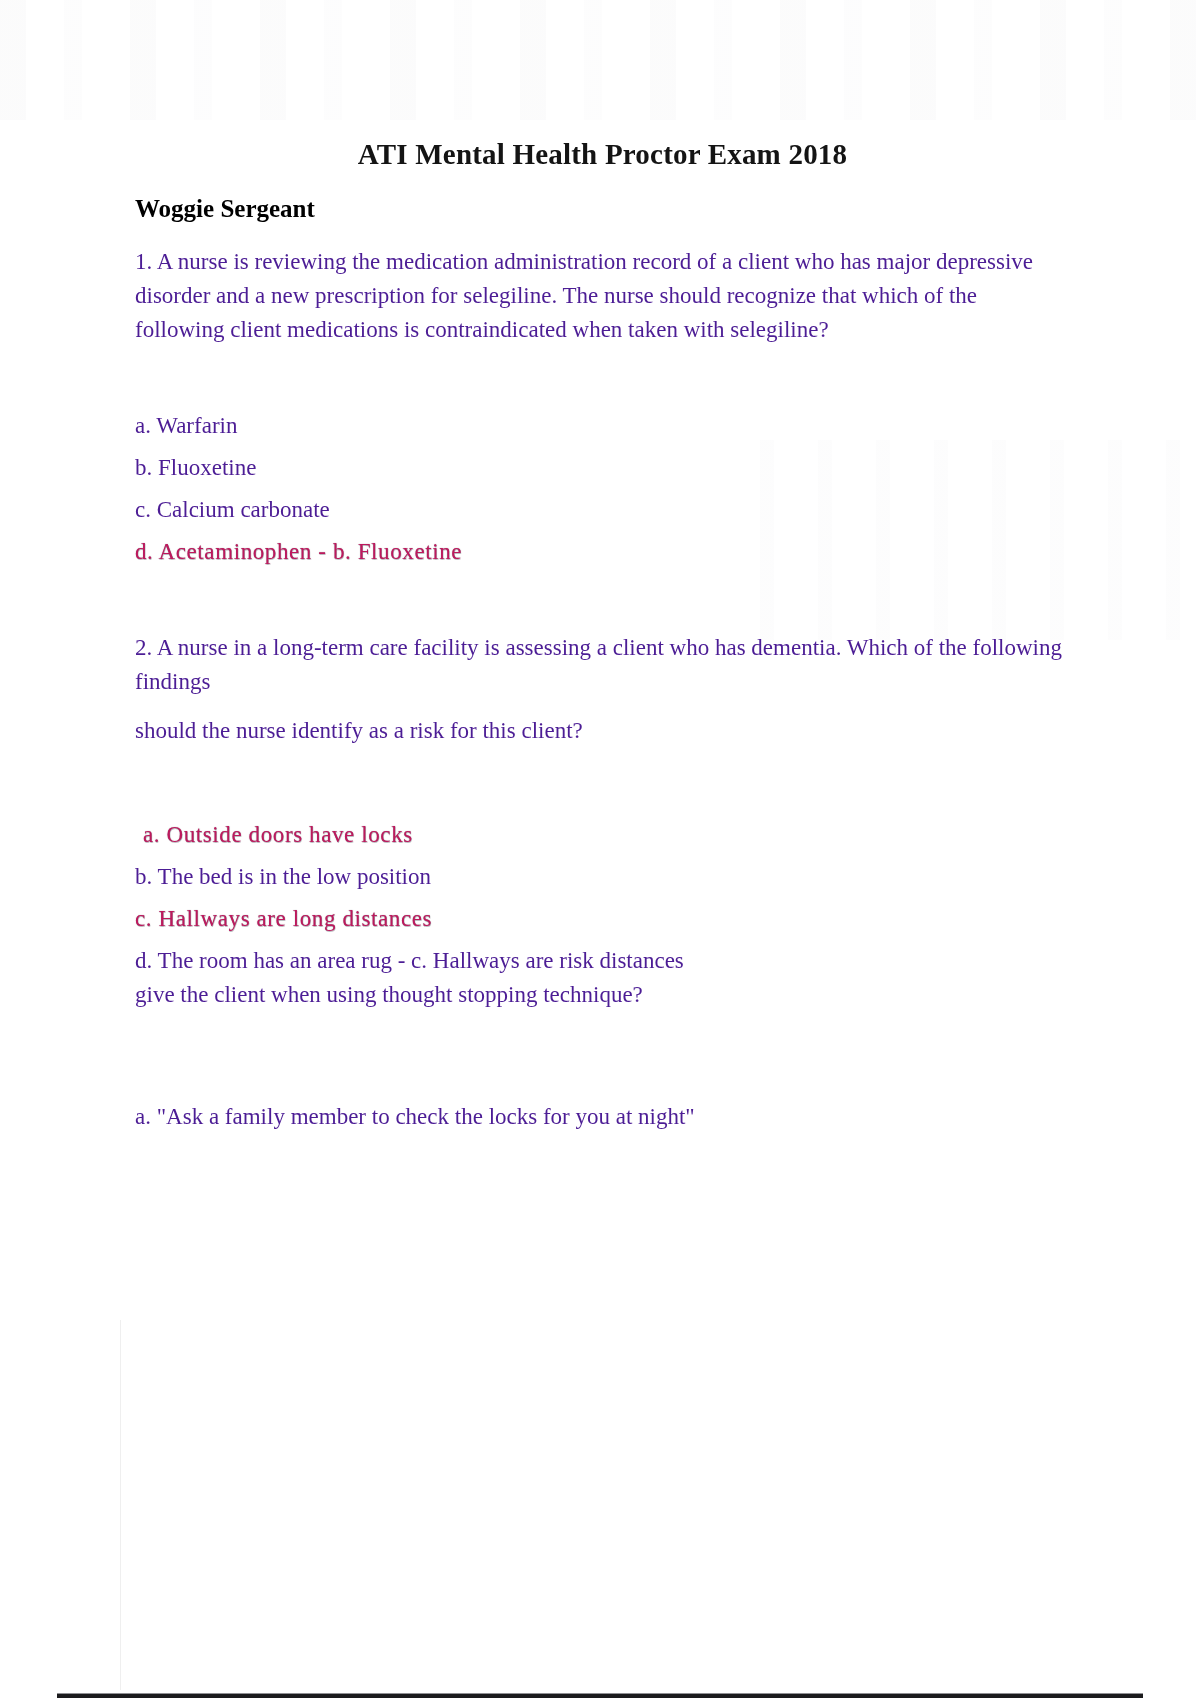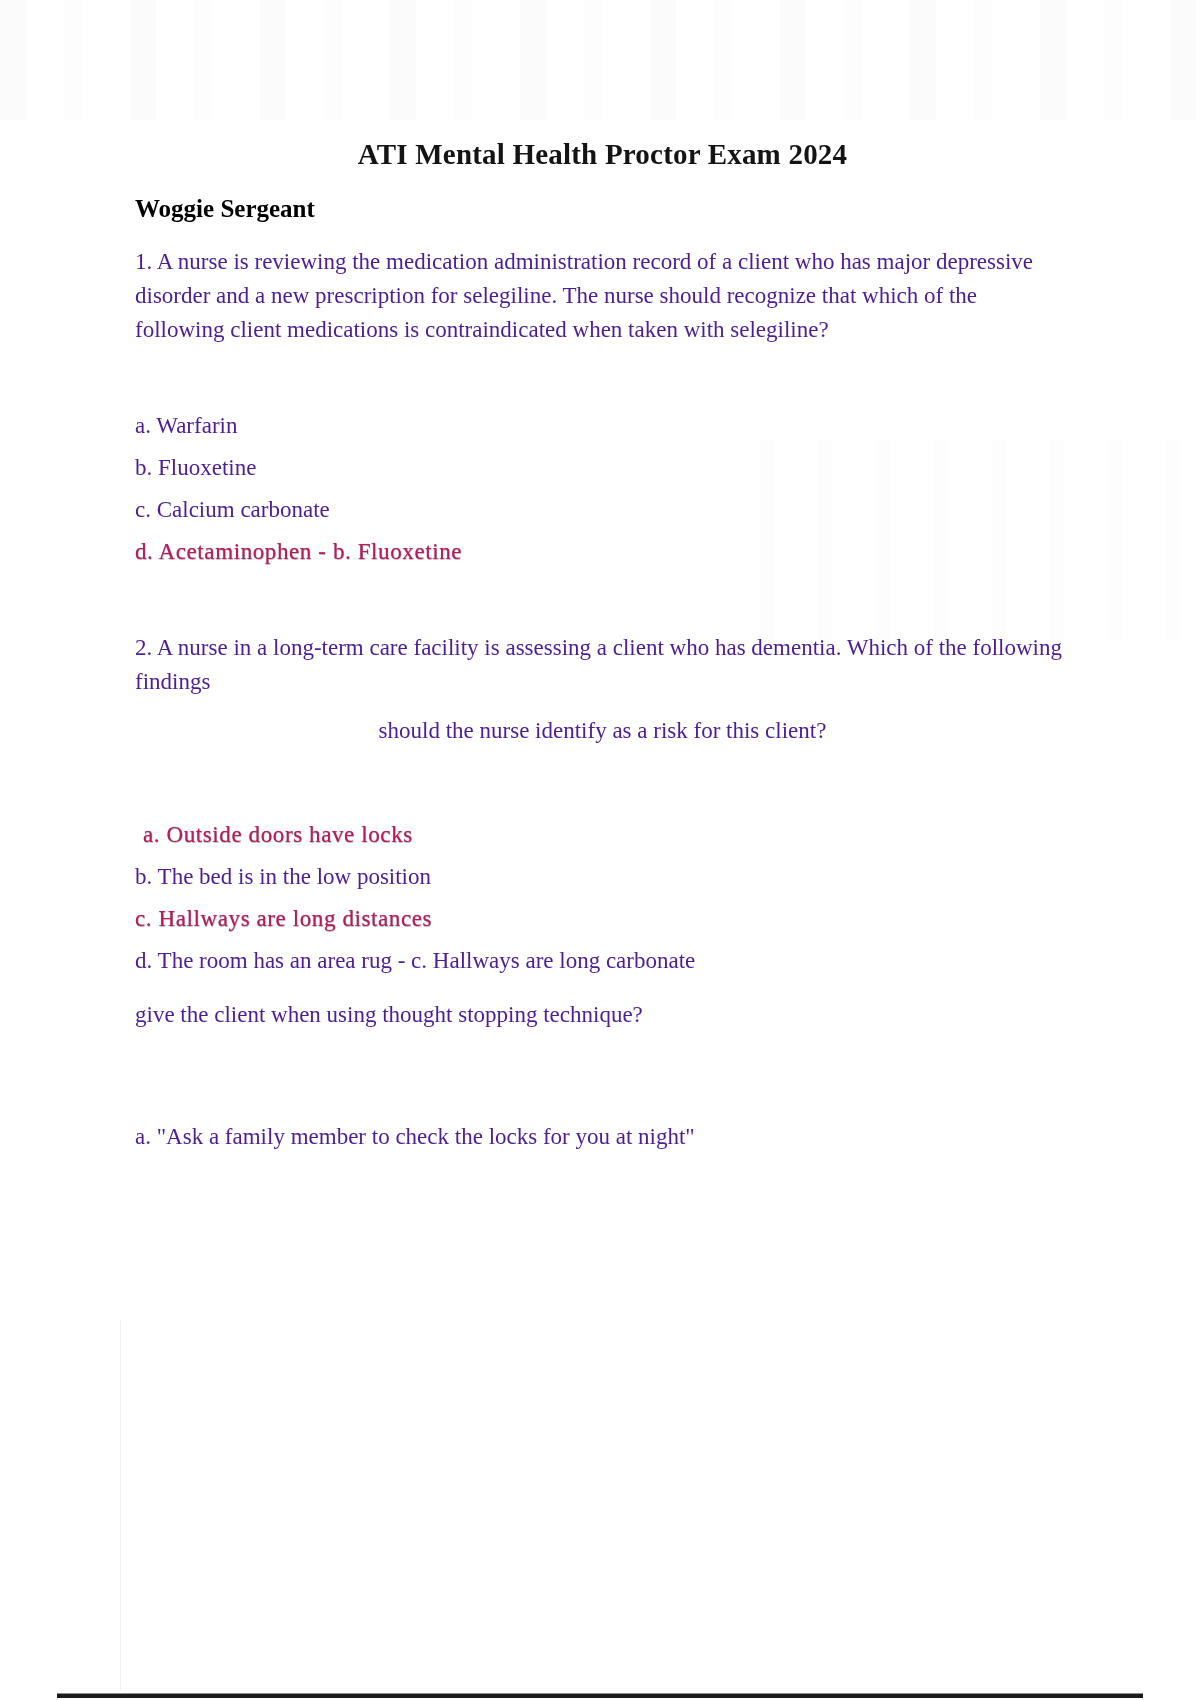--- a/index.html
+++ b/index.html
@@ -78,26 +78,26 @@
     line-height: 34px;
     color: #4c1d95;
   }
 
   .stem-1 { margin-top: 22px; }
 
   .option { margin-top: 8px; }
   .opt-gap-first { margin-top: 62px; }
 
   .stem-2 { margin-top: 62px; }
-  .stem-2b { margin-top: 15px; text-align: center; }
+  .stem-2b { margin-top: 15px; }
 
   .q2-opt-first { margin-top: 70px; }
 
   .stem-3 { margin-top: 62px; }
-  .stem-3b { margin-top: 20px; }
+  .stem-3b { }
 
   .q3-opt-first { margin-top: 88px; }
 
   
   .fuzzy {
     color: #be185d;
     text-shadow: 0 0 1px rgba(70,70,80,0.55), 0.5px 0.5px 0.6px rgba(90,90,100,0.35);
     letter-spacing: 0.6px;
   }
   .indent-sm { padding-left: 8px; }
@@ -114,35 +114,35 @@
 </style>
 </head>
 <body>
 
 <div class="scan-noise-top"></div>
 <div class="scan-noise-right"></div>
 <div class="scan-edge-left"></div>
 
 <div class="content">
 
-  <div class="doc-title">ATI Mental Health Proctor Exam 2024</div>
+  <div class="doc-title">ATI Mental Health Proctor Exam 2018</div>
 
   <div class="author">Woggie Sergeant</div>
 
   <p class="stem-1">1. A nurse is reviewing the medication administration record of a client who has major depressive disorder and a new prescription for selegiline. The nurse should recognize that which of the following client medications is contraindicated when taken with selegiline?</p>
   <p class="option opt-gap-first">a. Warfarin</p>
   <p class="option">b. Fluoxetine</p>
   <p class="option">c. Calcium carbonate</p>
   <p class="option fuzzy">d. Acetaminophen - b. Fluoxetine</p>
 
   <p class="stem-2">2. A nurse in a long-term care facility is assessing a client who has dementia. Which of the following findings</p>
   <p class="stem-2b">should the nurse identify as a risk for this client?</p>
   <p class="option q2-opt-first fuzzy indent-sm">a. Outside doors have locks</p>
   <p class="option">b. The bed is in the low position</p>
   <p class="option fuzzy">c. Hallways are long distances</p>
-  <p class="option">d. The room has an area rug - c. Hallways are long carbonate</p>
+  <p class="option">d. The room has an area rug - c. Hallways are risk distances</p>
 
   <p class="stem-3b">give the client when using thought stopping technique?</p>
   <p class="option q3-opt-first">a. "Ask a family member to check the locks for you at night"</p>
 
 </div>
 
 <div class="bottom-rule"></div>
 
 </body></html>

